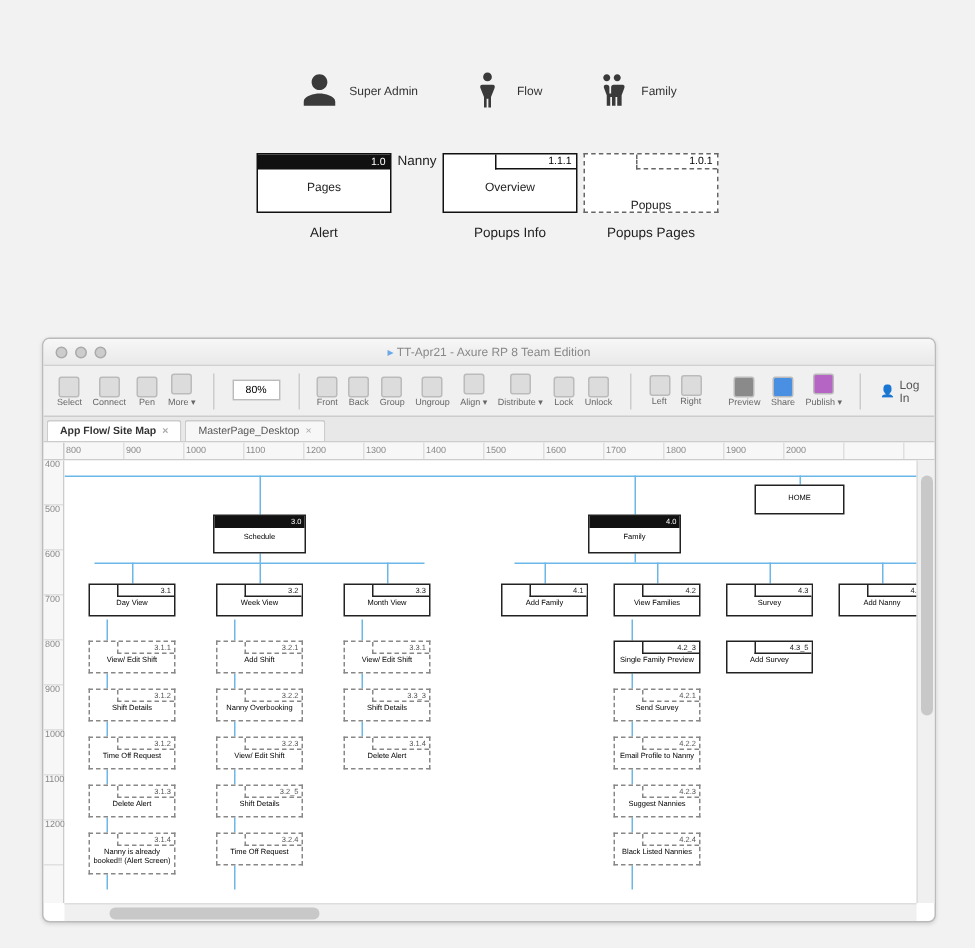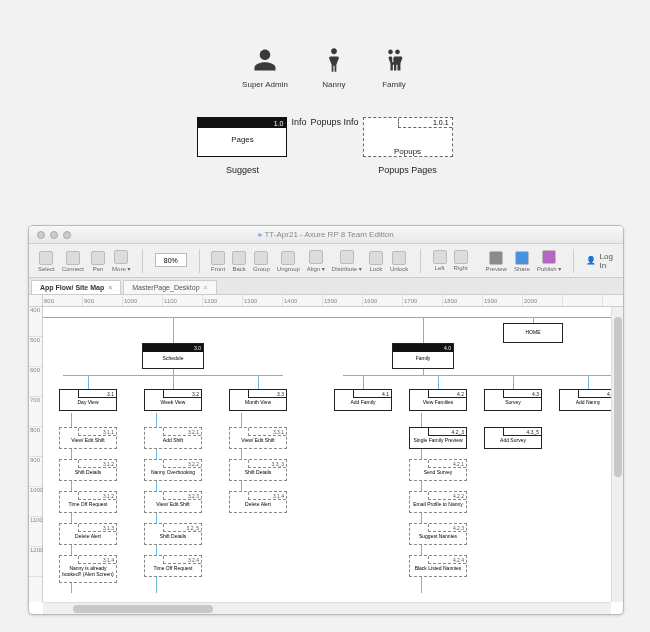--- a/index.html
+++ b/index.html
@@ -1,20 +1,20 @@
 <!DOCTYPE html>
 <html><head>
 <meta charset="utf-8">
 <style>
   * { box-sizing: border-box; margin: 0; padding: 0; }
   body { width: 650px; height: 632px; background: #f2f2f2; font-family: Arial, Helvetica, sans-serif; overflow: hidden; position: relative; }
   
   
   .legend-roles { display: flex; justify-content: center; gap: 32px; padding-top: 46px; }
-  .role { display: flex; flex-direction: column; align-items: center; gap: 6px; }
+  .role { display: flex; flex-direction: row; align-items: center; gap: 6px; }
   .role-icon { width: 28px; height: 28px; fill: #3a3a3a; }
   .role-label { font-size: 8px; color: #333; }
   
   
   .legend-boxes { display: flex; justify-content: center; gap: 4px; margin-top: 28px; }
   .legend-col { display: flex; flex-direction: column; align-items: center; gap: 8px; }
   .box { width: 90px; height: 40px; background: #fff; border: 1px solid #111; position: relative; display: flex; align-items: center; justify-content: center; font-size: 8px; }
   .box.parent .head { position: absolute; top:0; left:0; right:0; height:10px; background:#111; color:#fff; font-size:7px; display:flex; justify-content:flex-end; align-items:center; padding:0 3px; }
   .box.child .head { position:absolute; top:0; left:0; right:0; height:10px; border-bottom:1px solid #111; font-size:7px; display:flex; justify-content:flex-end; align-items:center; padding:0 3px; }
   .box.content .head { position:absolute; top:0; left:34px; right:0; height:10px; border-bottom:1px solid #111; border-left:1px solid #111; font-size:7px; display:flex; justify-content:flex-end; align-items:center; padding:0 3px; }
@@ -82,42 +82,46 @@
   <div class="role">
     <svg class="role-icon" viewBox="0 0 24 24">
         <path d="M12 12c2.5 0 4.5-2 4.5-4.5S14.5 3 12 3 7.5 5 7.5 7.5 9.5 12 12 12zm0 2c-3 0-9 1.5-9 4.5V21h18v-2.5c0-3-6-4.5-9-4.5z"></path>
       </svg>
     <span class="role-label">Super Admin</span>
   </div>
   <div class="role">
     <svg class="role-icon" viewBox="0 0 24 24">
         <path d="M12 2c1.4 0 2.5 1.1 2.5 2.5S13.4 7 12 7 9.5 5.9 9.5 4.5 10.6 2 12 2zm3 7c1 0 1.5 1 1 2l-2 5v6h-1.5v-5h-1v5H10v-6l-2-5c-.5-1 0-2 1-2h6z"></path>
       </svg>
-    <span class="role-label">Nanny</span>
+    <span class="role-label">Flow</span>
   </div>
   <div class="role">
     <svg class="role-icon" viewBox="0 0 24 24">
         <path d="M9 7c1.1 0 2-.9 2-2s-.9-2-2-2-2 .9-2 2 .9 2 2 2zm6 0c1.1 0 2-.9 2-2s-.9-2-2-2-2 .9-2 2 .9 2 2 2zM6 9h3c1 0 1.5.5 1.5 1.5V14h1v-3.5C11.5 9.5 12 9 13 9h5c1 0 1.5 1 1 2l-1.5 4V21H15v-5h-1v5h-2v-5h-1v5H9v-6l-1.5-4c-.5-1 0-2 1-2z"></path>
       </svg>
     <span class="role-label">Family</span>
   </div>
 </div>
 
 <div class="legend-boxes">
   <div class="legend-col">
     <div class="box parent">
       <div class="head">1.0</div>
       <div class="body">Pages</div>
     </div>
-    <div class="legend-label">Suggest</div>
+    <div class="legend-label">Alert</div>
   </div>
   <div class="legend-col">
-    <div class="legend-label">Info</div>
+    <div class="legend-label">Nanny</div>
   </div>
   <div class="legend-col">
+    <div class="box content">
+      <div class="head">1.1.1</div>
+      <div class="body">Overview</div>
+    </div>
     <div class="legend-label">Popups Info</div>
   </div>
   <div class="legend-col">
     <div class="box popup">
       <div class="head">1.0.1</div>
       <div class="body">Popups</div>
     </div>
     <div class="legend-label">Popups Pages</div>
   </div>
 </div>

